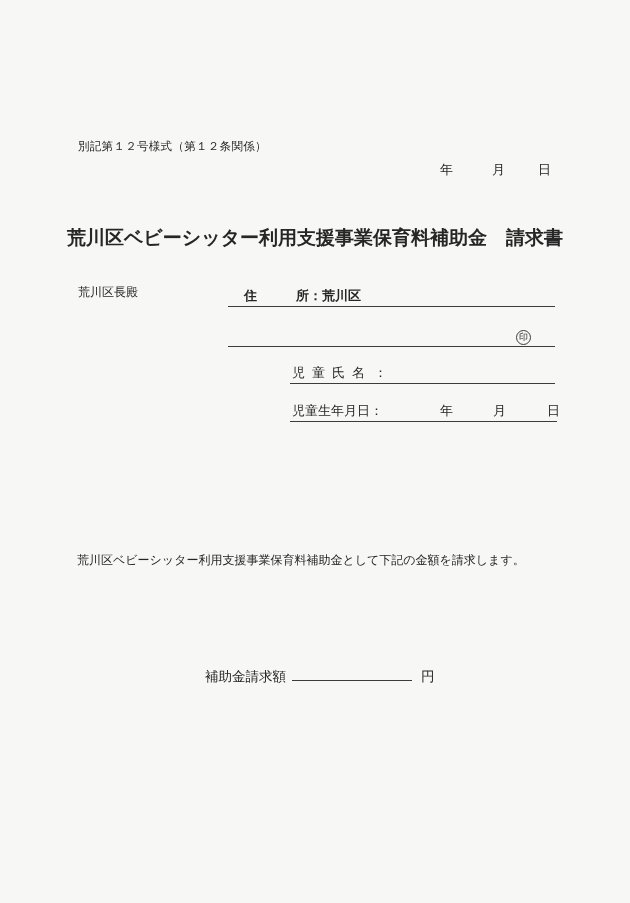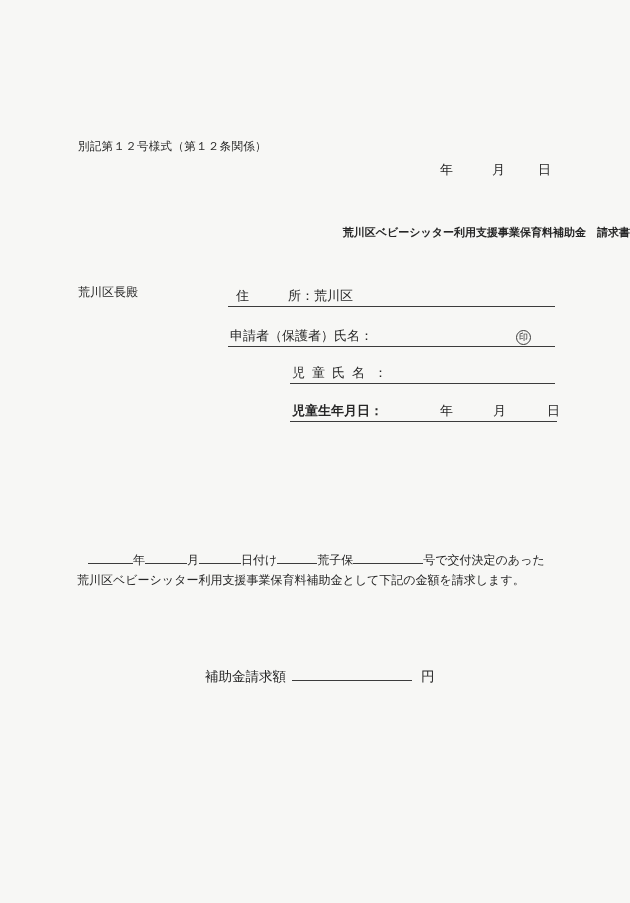--- a/index.html
+++ b/index.html
@@ -15,51 +15,51 @@
     font-family:"DejaVu Serif","Liberation Serif",serif;
     position:relative;
     overflow:hidden;
   }
   .abs{position:absolute;margin-top:45px;}
   .note{left:78px;top:94px;font-size:11.5px;letter-spacing:0.3px;}
   .date-top{top:116px;font-size:13px;}
   .dt-y{left:440px;} .dt-m{left:492px;} .dt-d{left:538px;}
   .title{
     left:0;right:0;top:180px;
-    text-align:right;
-    font-size:11px;
+    text-align:center;
+    font-size:19px;
     font-weight:bold;
     letter-spacing:0;
   }
   .recipient{left:78px;top:239px;font-size:12px;}
 
   .fline{
     position:absolute;
     height:19px;
     border-bottom:1px solid var(--line);
     font-size:13px;
   }
   .fline > span{position:absolute;bottom:1px;white-space:pre;}
   .f-address{left:228px;top:288px;width:327px;}
-  .f-address .fl-label{left:8px;}
+  .f-address .fl-label{left:16px;font-weight:bold;}
   .f-applicant{left:228px;top:328px;width:327px;}
   .f-applicant .fl-label{left:2px;}
   .seal{
     left:288px;bottom:2px;
     width:15px;height:15px;
     border:1px solid var(--line);
     border-radius:50%;
     display:flex;align-items:center;justify-content:center;
   }
   .seal > span{font-size:9px;line-height:1;}
   .f-childname{left:290px;top:365px;width:265px;}
   .f-childname .fl-label{left:2px;letter-spacing:7px;margin-top:21px;}
   .f-childname .fl-colon{left:84px;}
   .f-childdob{left:290px;top:403px;width:267px;}
-  .f-childdob .fl-label{left:2px;font-weight:bold;}
+  .f-childdob .fl-label{left:2px;}
   .dob-y{left:150px;} .dob-m{left:203px;} .dob-d{left:257px;}
 
   .para{
     left:77px;top:505px;width:485px;
     font-size:12px;line-height:20px;
     white-space:nowrap;
   }
   .blank{
     display:inline-block;
     height:13px;
@@ -87,36 +87,34 @@
 
 <div class="abs title">荒川区ベビーシッター利用支援事業保育料補助金　請求書</div>
 
 <div class="abs recipient">荒川区長殿</div>
 
 <div class="fline f-address">
   <span class="fl-label">住　　　所：荒川区</span>
 </div>
 
 <div class="fline f-applicant">
-  <span class="fl-label">申請者（保護者）氏名：</span>
   <span class="seal"><span>印</span></span>
 </div>
 
 <div class="fline f-childname">
   <span class="fl-label">児童氏名</span>
   <span class="fl-colon">：</span>
 </div>
 
 <div class="fline f-childdob">
   <span class="fl-label">児童生年月日：</span>
   <span class="dob-y">年</span>
   <span class="dob-m">月</span>
   <span class="dob-d">日</span>
 </div>
 
 <div class="abs para">
-  <div><span class="indent"></span><span class="blank w45"></span><span>年</span><span class="blank w42"></span><span>月</span><span class="blank w42"></span><span>日付け</span><span class="blank w40"></span><span>荒子保</span><span class="blank w70"></span><span>号で交付決定のあった</span></div>
   <div>荒川区ベビーシッター利用支援事業保育料補助金として下記の金額を請求します。</div>
 </div>
 
 <div class="abs amount">
   <span>補助金請求額</span><span class="blank"></span><span class="unit">円</span>
 </div>
 
 </body></html>

